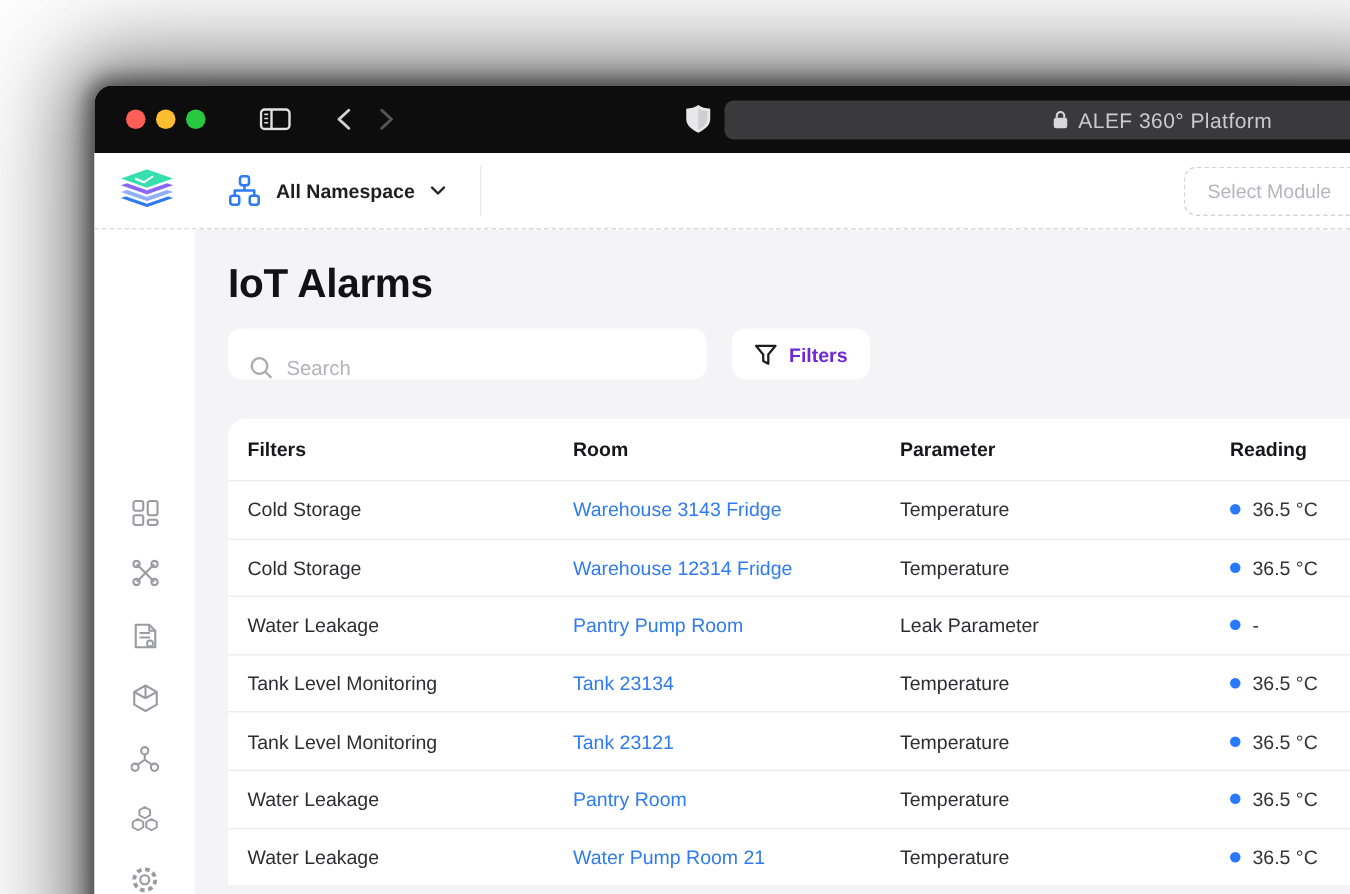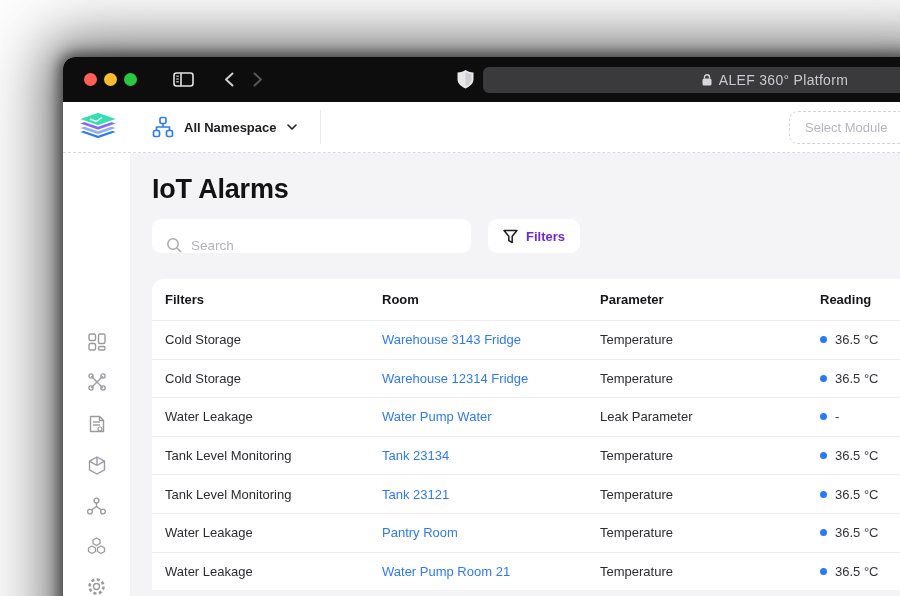--- a/index.html
+++ b/index.html
@@ -267,21 +267,21 @@
     <div class="asset-link cell-asset">Warehouse 12314  Fridge</div>
     <div class="cell-parameter">Temperature</div>
     <div class="reading">
       <span class="dot"></span>
       <span class="cell-reading">36.5 °C</span>
     </div>
   </div>
 
   <div class="t-row">
     <div class="cell-device">Water Leakage</div>
-    <div class="asset-link cell-asset">Water Pump Water</div>
+    <div class="asset-link cell-asset">Pantry Pump Room</div>
     <div class="cell-parameter">Leak Parameter</div>
     <div class="reading">
       <span class="dot"></span>
       <span class="cell-reading">-</span>
     </div>
   </div>
 
   <div class="t-row">
     <div class="cell-device">Tank Level Monitoring</div>
     <div class="asset-link cell-asset">Tank 23134</div>

